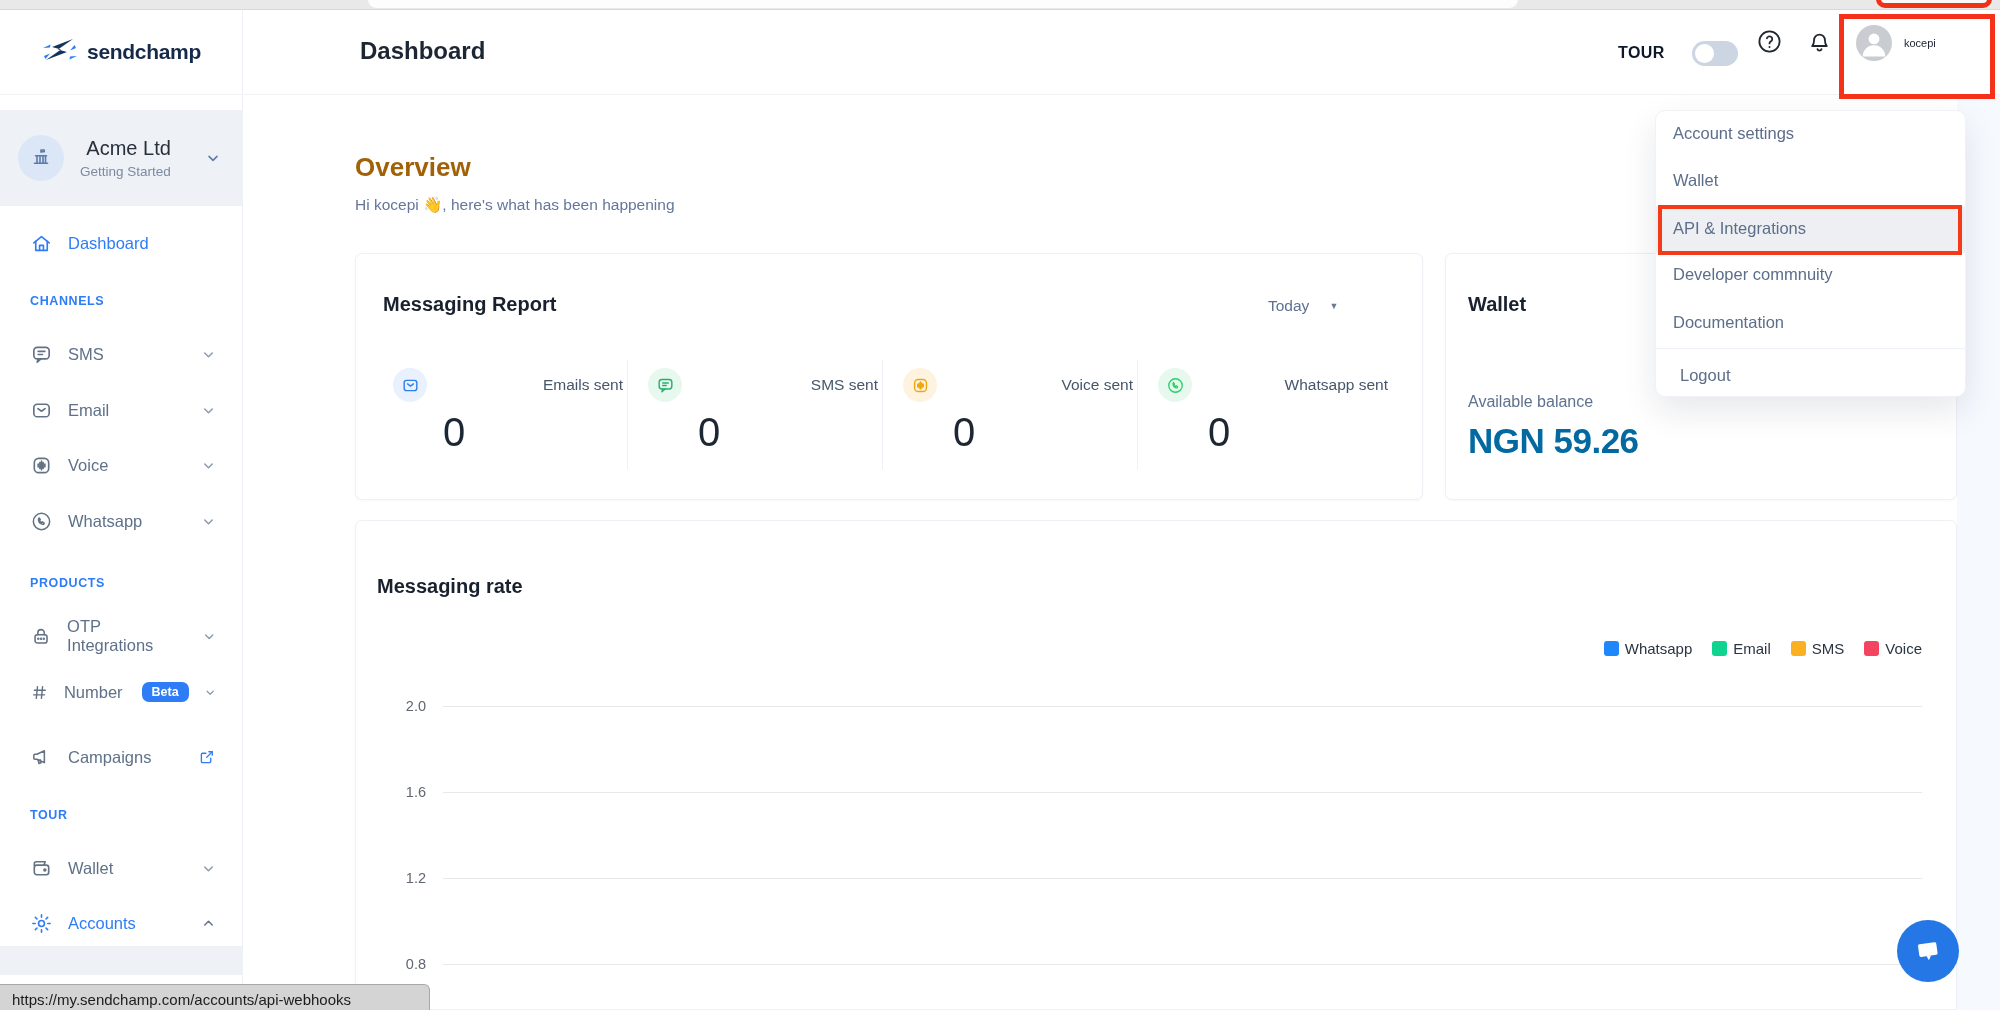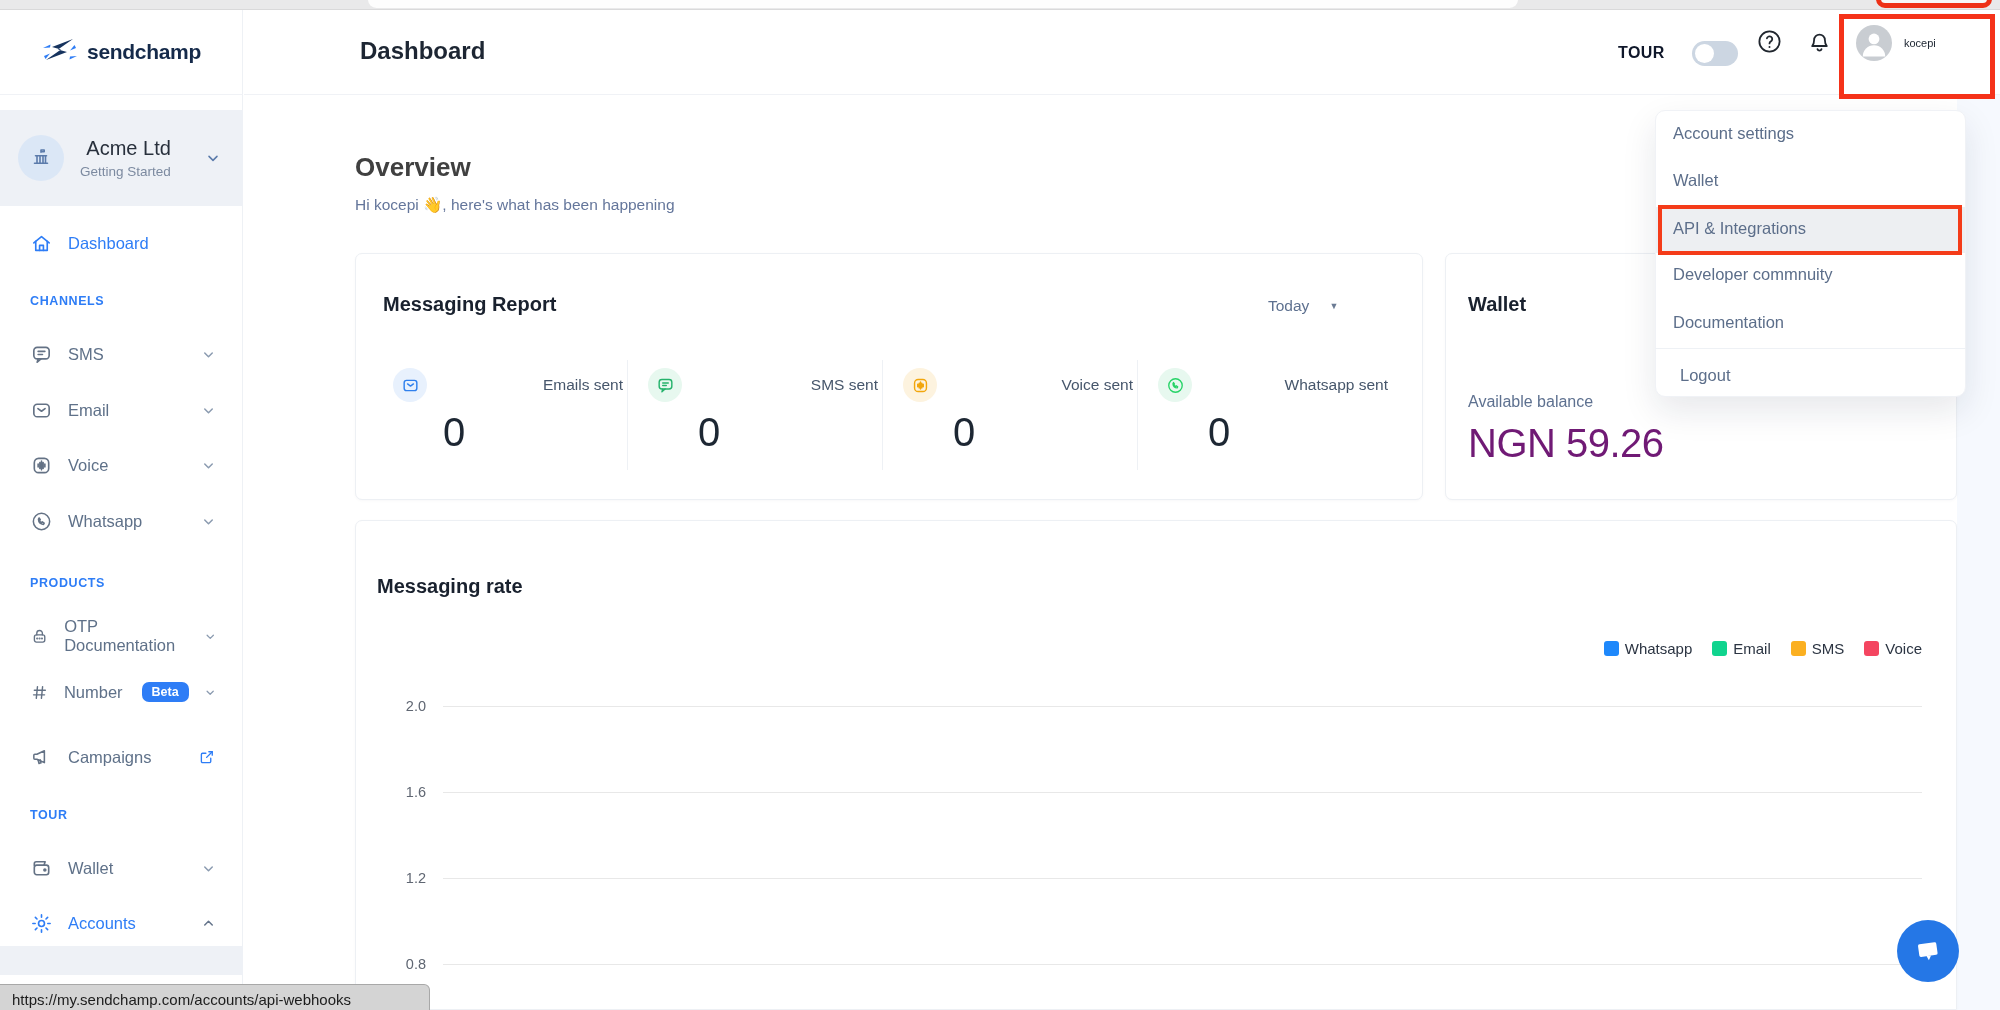--- a/index.html
+++ b/index.html
@@ -44,41 +44,41 @@
   #bell-btn { left:1806px; top:28px; cursor:pointer; }
   #user-chip { left:1856px; top:25px; display:flex; align-items:center; gap:12px; cursor:pointer; }
   #avatar { width:36px; height:36px; border-radius:50%; background:#c9cdd2; overflow:hidden; }
   #username { font-size:11px; color:#1b2430; }
   #user-redbox { left:1839px; top:14px; width:156px; height:85px; border:5px solid #f53219; z-index:55; pointer-events:none; }
 
   
   #right-strip { left:1957px; top:95px; width:43px; height:915px; background:#f6f9fe; }
 
   
-  #overview-title { left:355px; top:152px; font-size:26px; font-weight:600; color:#404040; }
+  #overview-title { left:355px; top:152px; font-size:26px; font-weight:600; color:#a16207; }
   #overview-sub { left:355px; top:196px; font-size:15.5px; color:#64769b; }
 
   
   .card { position:absolute; background:#fff; border:1px solid #edf0f4; border-radius:7px; box-shadow:0 1px 3px rgba(25,40,70,.03); }
   #report-card { left:355px; top:253px; width:1068px; height:247px; }
   #report-title { left:383px; top:293px; font-size:20px; font-weight:600; color:#19212e; }
   #report-period { left:1268px; top:297px; display:flex; align-items:center; gap:20px; cursor:pointer; }
   #report-period span { font-size:15.5px; color:#5e7190; }
   #report-period b { font-size:9px; color:#6b7b94; font-weight:400; }
   .vdiv { position:absolute; width:1px; background:#eef1f5; top:360px; height:110px; }
   .stat { position:absolute; top:368px; width:230px; }
   .stat-top { display:flex; align-items:center; gap:24px;justify-content:space-between; }
   .stat-circle { width:34px; height:34px; border-radius:50%; display:flex; align-items:center; justify-content:center; }
   .stat-label { font-size:15.5px; color:#46566b; }
   .stat-value { font-size:40px; font-weight:500; color:#1d2733; margin:8px 0 0 50px; }
 
   #wallet-card { left:1445px; top:253px; width:512px; height:247px; }
   #wallet-title { left:1468px; top:293px; font-size:20px; font-weight:600; color:#19212e; }
   #wallet-balance-label { left:1468px; top:393px; font-size:16px; color:#5e7190; }
-  #wallet-balance { left:1468px; top:421px; font-size:40px; font-weight:400; color:#701a75; letter-spacing:-0.5px; }
+  #wallet-balance { left:1468px; top:421px; font-size:35px; font-weight:700; color:#0369a1; letter-spacing:-0.5px; }
 
   #rate-card { left:355px; top:520px; width:1602px; height:490px; border-radius:7px 7px 0 0; }
   #rate-title { left:377px; top:575px; font-size:20px; font-weight:600; color:#19212e; }
   #legend { top:640px; right:78px; display:flex; align-items:center; gap:20px; }
   .lg-item { display:flex; align-items:center; gap:6px; }
   .lg-swatch { width:15px; height:15px; border-radius:3px; }
   .lg-label { font-size:15px; color:#2b3442; }
   .gridline { position:absolute; left:443px; width:1479px; height:1px; background:#e8e8e8; }
   .ytick { position:absolute; left:392px; width:34px; text-align:right; font-size:14.5px; color:#5f6672; }
 
@@ -192,21 +192,21 @@
 <div class="nav-head" style="top:576px">PRODUCTS</div>
 
 <div class="nav-row" style="top:621px">
   <svg width="23" height="23" viewBox="0 0 24 24" fill="none" stroke="#647285" stroke-width="1.7" stroke-linecap="round" stroke-linejoin="round">
     <rect x="5.5" y="10" width="13" height="9" rx="2.5"></rect>
       <path d="M8.5 10V8a3.5 3.5 0 0 1 7 0v2"></path>
     <circle cx="9" cy="14.5" r=".5" fill="#647285"></circle>
       <circle cx="12" cy="14.5" r=".5" fill="#647285"></circle>
       <circle cx="15" cy="14.5" r=".5" fill="#647285"></circle>
   </svg>
-  <span class="nav-label">OTP Documentation</span>
+  <span class="nav-label">OTP Integrations</span>
   <svg class="chev-r" width="15" height="15" viewBox="0 0 24 24" fill="none" stroke="#8b9bb0" stroke-width="2.4" stroke-linecap="round" stroke-linejoin="round">
       <path d="M6 9.5l6 6 6-6"></path>
     </svg>
 </div>
 
 <div class="nav-row" style="top:677px">
   <svg width="23" height="23" viewBox="0 0 24 24" fill="none" stroke="#647285" stroke-width="1.8" stroke-linecap="round">
     <path d="M9.5 4.5 8 19.5M16 4.5l-1.5 15M5.5 9.2h14M4.5 15h14"></path>
   </svg>
   <span class="nav-label">Number</span>

